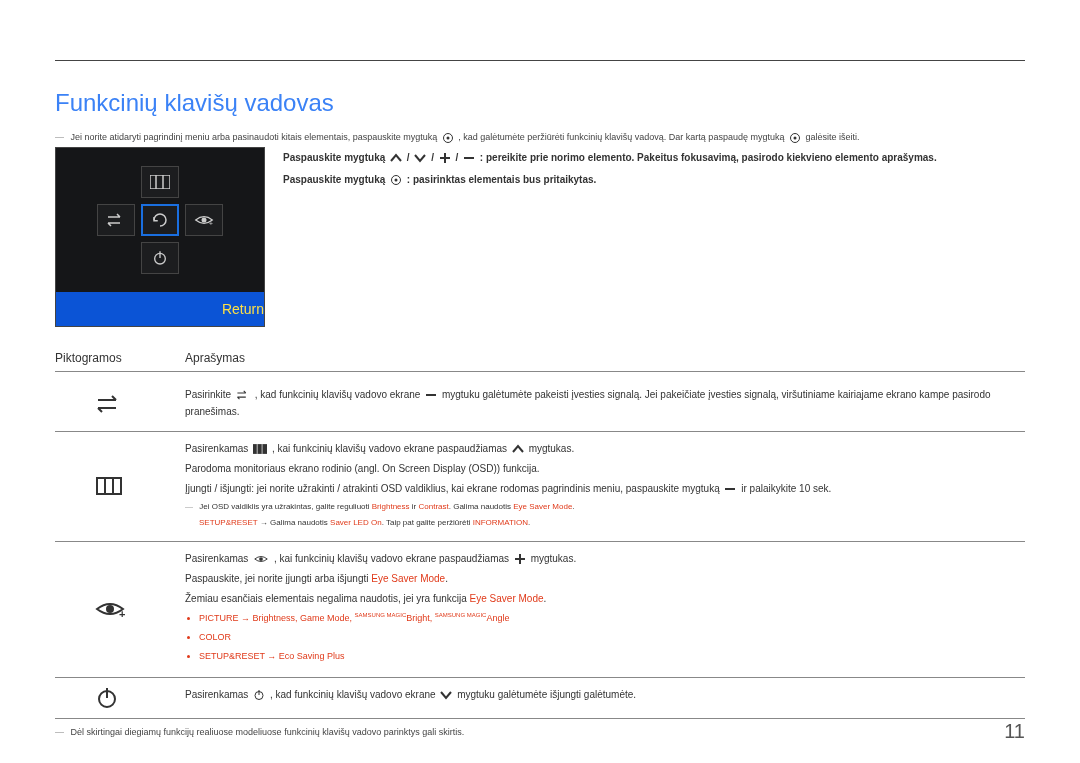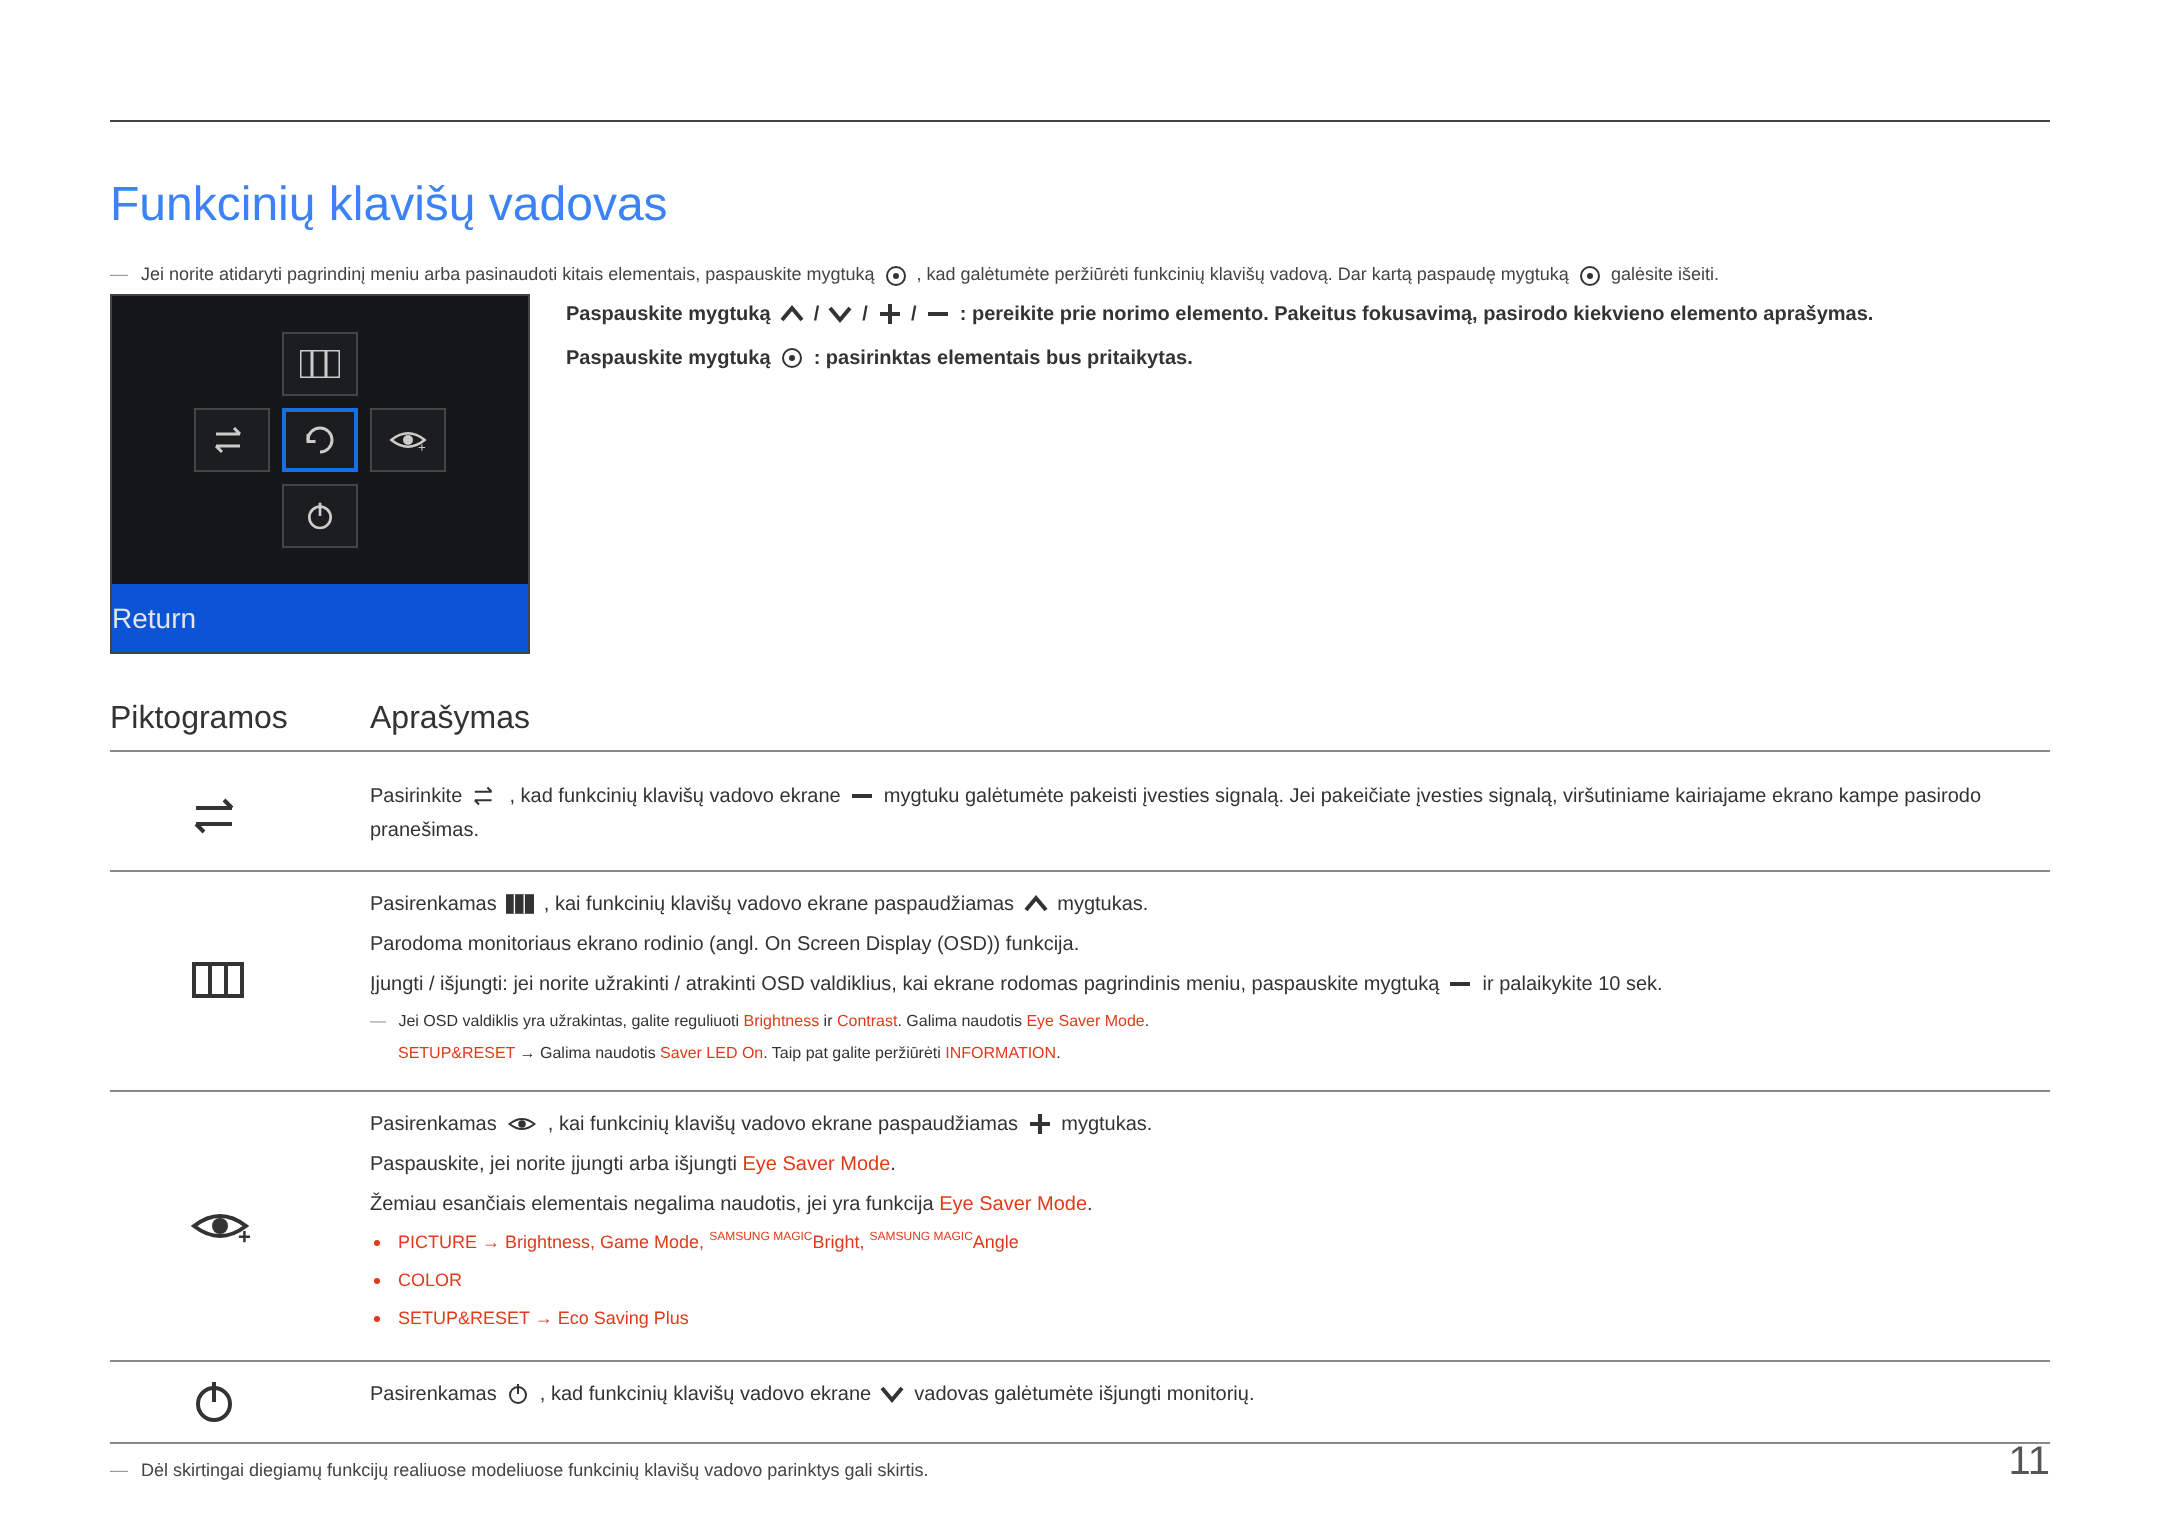--- a/index.html
+++ b/index.html
@@ -67,37 +67,37 @@
     color: #ccc;
     background: #1c1d1f;
   }
   .panel-cell.selected {
     border: 2px solid #1a6fe0;
   }
   .panel-return {
     margin-top: auto;
     width: 100%;
     background: #0b54d6;
-    color: #e5e5e5;
-    text-align: left;
+    color: #fde047;
+    text-align: right;
     padding: 9px 0;
     font-size: 14px;
   }
   .side-text {
     flex: 1;
     font-size: 10px;
     color: #333;
     line-height: 1.8;
     padding-top: 2px;
   }
   .side-text .row { margin-bottom: 4px; font-weight: bold; }
 
   .tbl-header {
     display: flex;
-    font-size: 16px;
+    font-size: 12px;
     color: #333;
     margin-bottom: 6px;
   }
   .col-icon { width: 130px; }
   .col-desc { flex: 1; }
   .tbl-hr { border: none; border-top: 1px solid #888; margin-bottom: 6px; }
 
   .entry {
     display: flex;
     border-bottom: 1px solid #888;
@@ -391,21 +391,21 @@
               <circle cx="12" cy="13" r="8" fill="none" stroke="#333" stroke-width="2"></circle>
               <line x1="12" y1="2" x2="12" y2="12" stroke="#333" stroke-width="2"></line>
             </svg>
           </span>
         <span>, kad funkcinių klavišų vadovo ekrane</span>
         <span class="inline-icon">
             <svg width="12" height="10" viewBox="0 0 12 10">
               <path d="M1 2 L6 8 L11 2" fill="none" stroke="#333" stroke-width="2"></path>
             </svg>
           </span>
-        <span>vadovas galėtumėte išjungti monitorių.</span>
+        <span>mygtuku galėtumėte išjungti galėtumėte.</span>
       </p>
     </div>
   </div>
 
   <p class="note">
     <span class="intro-dash">―</span>
     <span>Dėl skirtingai diegiamų funkcijų realiuose modeliuose funkcinių klavišų vadovo parinktys gali skirtis.</span>
   </p>
 
   <div class="page-num">11</div>

